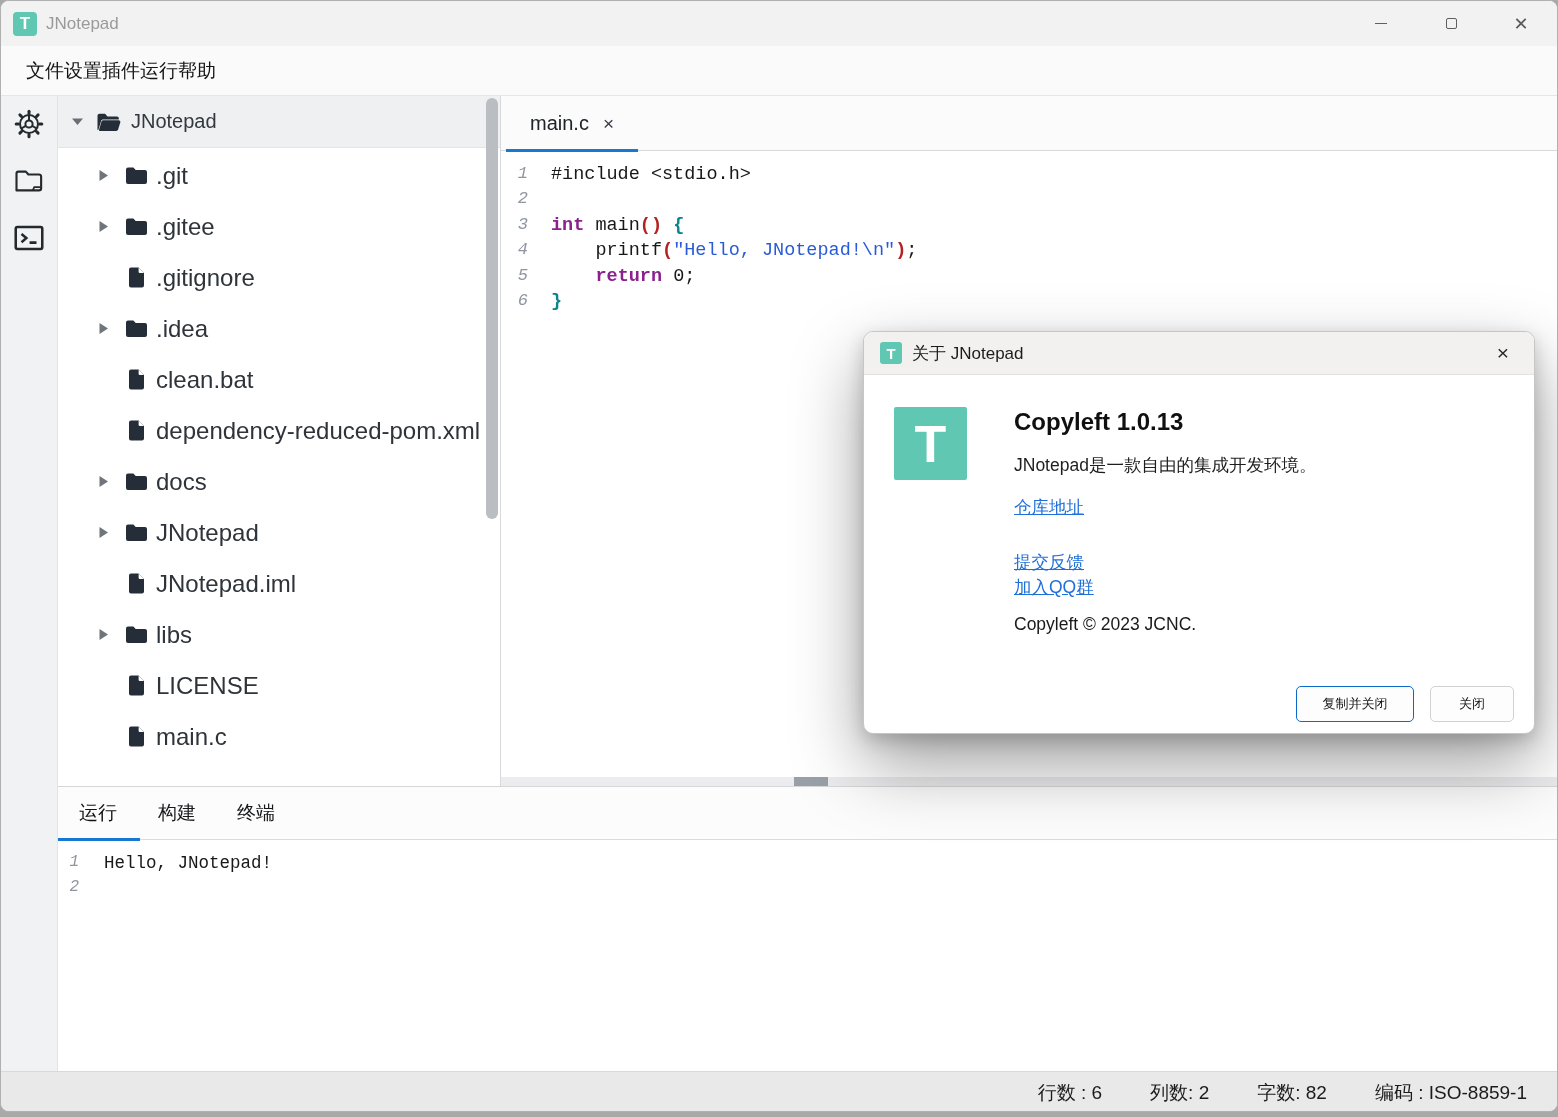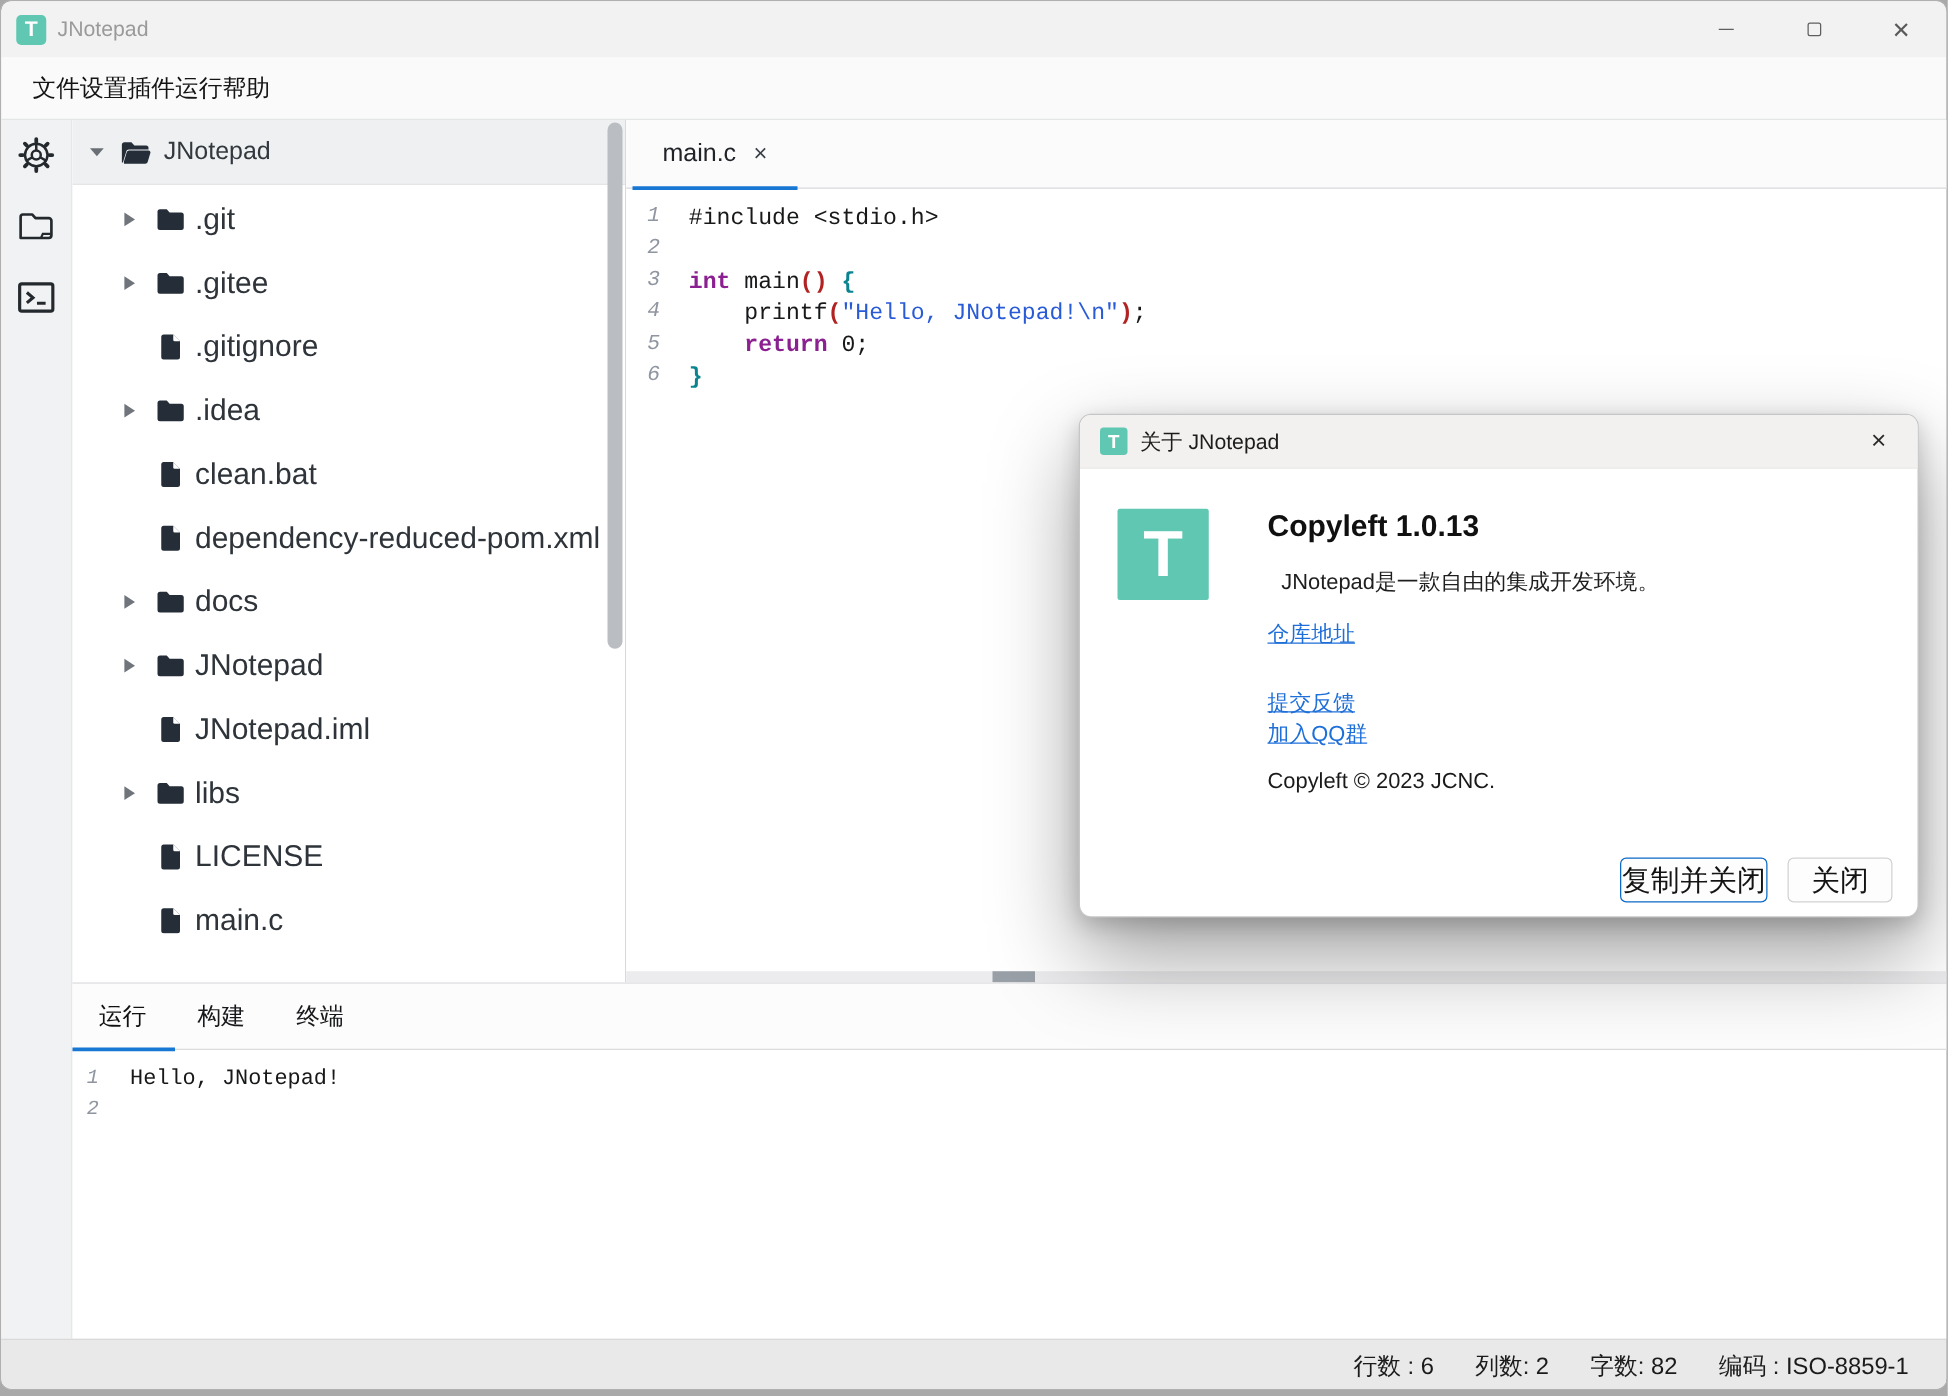--- a/index.html
+++ b/index.html
@@ -76,40 +76,40 @@
   .panel-underline{ position:absolute; left:0; bottom:-2px; width:82px; height:3px; background:var(--accent); }
   .output{ position:absolute; left:0; top:54px; right:0; bottom:0; padding-top:12px;
            font-family:"Liberation Mono","DejaVu Sans Mono",monospace; }
   .out-line{ height:25px; white-space:pre; font-size:17.5px; }
   .out-line .ln{ display:inline-block; width:21px; text-align:right; font-style:italic; font-size:16px; color:#9096a1; vertical-align:top; }
   .out-line .out-text{ margin-left:25px; color:#17181a; }
 
   
   .statusbar{ position:absolute; left:0; top:1070px; right:0; height:42px; background:#e9e9e9;
               border-top:1px solid #d9d9d9; display:flex; align-items:center; justify-content:flex-end;
-              gap:33px; padding-right:30px; }
+              gap:48px; padding-right:30px; }
   .status-item{ font-size:19px; color:#1b1b1b; }
 
   
   .dialog{ position:absolute; left:862px; top:330px; width:672px; height:403px; background:#fff;
            border:1px solid #c6c6c6; border-radius:10px; box-shadow:0 30px 70px rgba(0,0,0,.38), 0 6px 18px rgba(0,0,0,.18); }
   .dialog-titlebar{ position:absolute; left:0; top:0; right:0; height:43px; background:#f2f1ef;
                     border-bottom:1px solid #e3e2e0; border-radius:9px 9px 0 0; display:flex; align-items:center; padding:0 16px; }
   .dialog-logo-sm{ width:22px; height:22px; border-radius:3px; background:var(--brand); color:#fff;
                    font-weight:bold; font-size:15px; display:flex; align-items:center; justify-content:center; }
   .dialog-title{ margin-left:10px; font-size:17px; color:#1c1c1c; }
   .dialog-close{ margin-left:auto; font-size:21px; color:#2a2a2a; width:30px; text-align:center; }
   .dialog-logo-lg{ position:absolute; left:30px; top:75px; width:73px; height:73px; background:var(--brand);
                    border-radius:2px; color:#fff; font-weight:bold; font-size:52px; display:flex; align-items:center; justify-content:center; }
   .dialog-heading{ position:absolute; left:150px; top:76px; font-size:24px; font-weight:bold; color:#101010; }
-  .dialog-desc{ position:absolute; left:150px; top:121px; font-size:17.5px; color:#1e1e1e;margin-left:11px; }
+  .dialog-desc{ position:absolute; left:150px; top:121px; font-size:17.5px; color:#1e1e1e; }
   .dialog-link{ position:absolute; left:150px; font-size:17.5px; color:var(--link); text-decoration:underline; cursor:pointer; }
   .dialog-copy{ position:absolute; left:150px; top:282px; font-size:17.5px; color:#1a1a1a; }
   .dialog-buttons{ position:absolute; right:20px; top:354px; display:flex; gap:16px; }
-  .btn{ height:36px; border-radius:5px; background:#fdfdfd; font-size:23px; color:#141414;
+  .btn{ height:36px; border-radius:5px; background:#fdfdfd; font-size:13px; color:#141414;
         display:flex; align-items:center; justify-content:center;text-align:center; }
   .btn-primary{ width:118px; border:1.6px solid #0b69c7; }
   .btn-secondary{ width:84px; border:1px solid #d2d2d2; }
 </style>
 </head>
 <body>
 
 <div class="window">
 
   <div class="titlebar">

